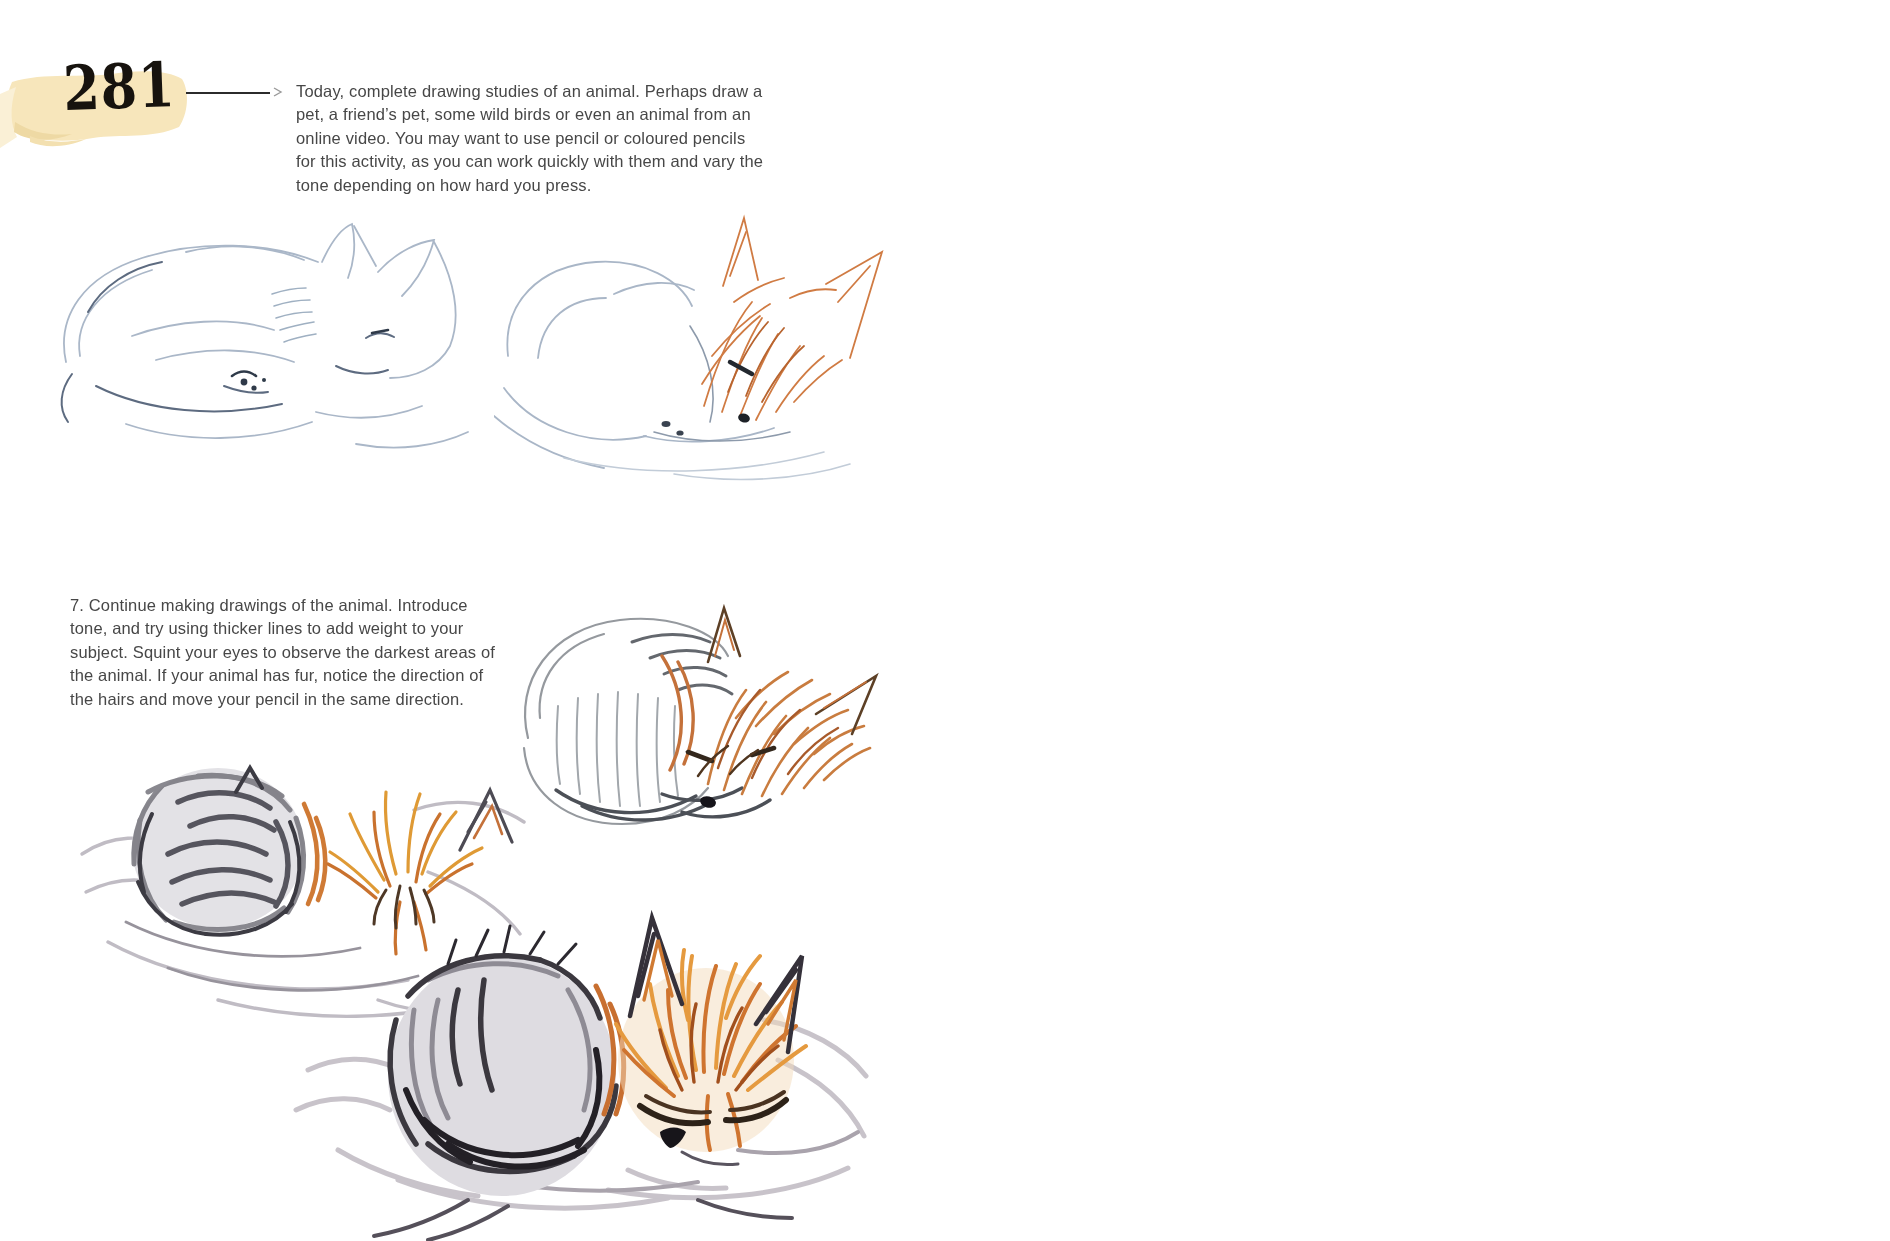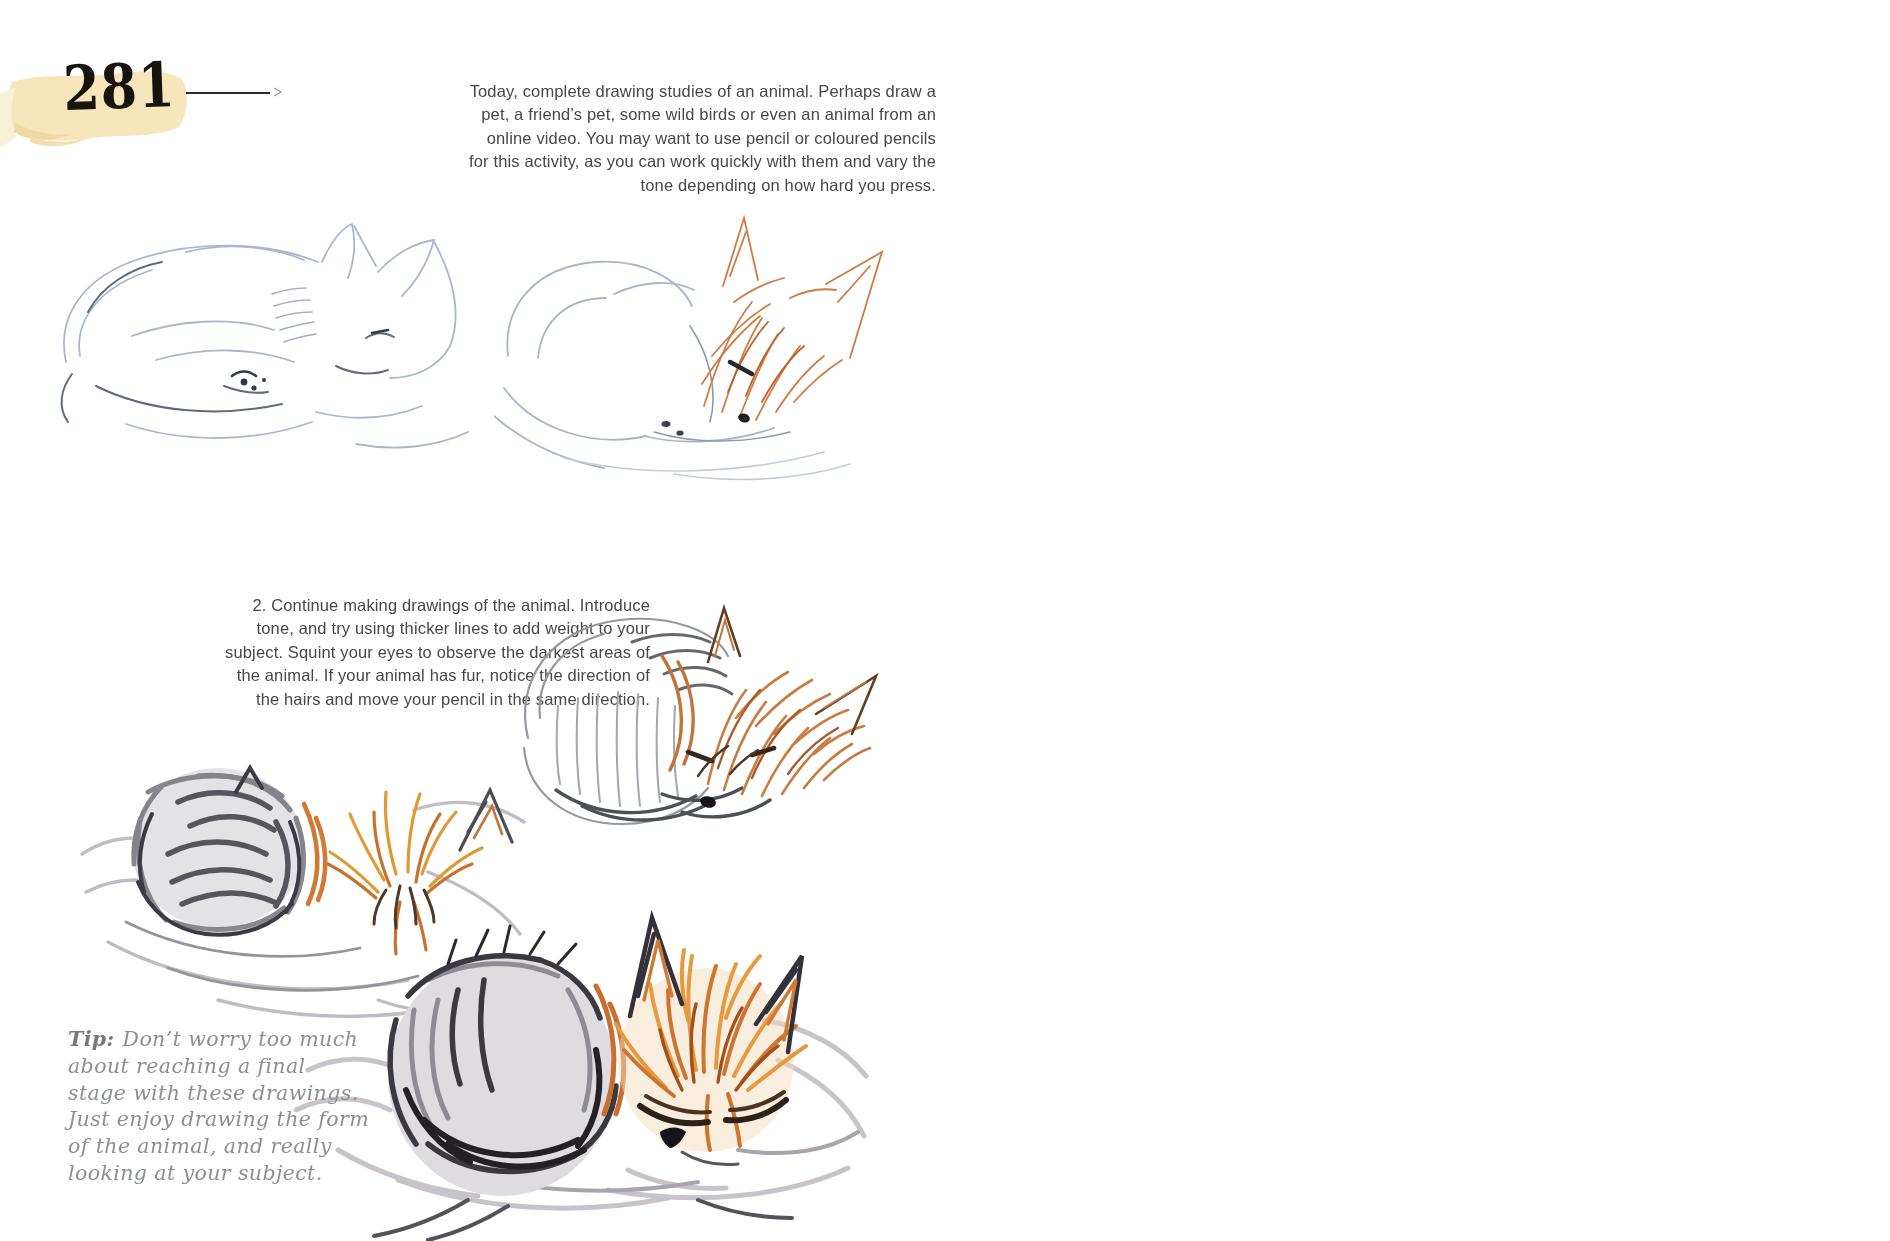--- a/index.html
+++ b/index.html
@@ -30,21 +30,20 @@
   .header-rule-arrow{position:absolute;left:272px;top:86px;}
   
   .para{
     position:absolute;
     color:#474747;
     font-size:16.5px;
     line-height:23.4px;
     letter-spacing:0.15px;
     font-weight:300;
     white-space:pre-line;
-    text-align:right;
   }
   .intro{left:296px;top:80px;width:640px;}
   .step1{left:70px;top:484px;width:660px;}
   .step2{left:70px;top:594px;width:580px;}
   
   .tip{
     position:absolute;left:68px;top:1026px;width:380px;
     font-family:"DejaVu Serif",serif;
     font-style:italic;
     font-size:20.5px;
@@ -174,21 +173,21 @@
           <ellipse cx="250" cy="212" rx="6" ry="4.4" transform="rotate(18 250 212)"></ellipse>
         </g>
       <g fill="#3a4350" stroke="none">
         <ellipse cx="172" cy="218" rx="4.5" ry="3"></ellipse>
         <ellipse cx="186" cy="227" rx="3.6" ry="2.6"></ellipse>
       </g>
     </g>
   </svg>
 
 
-  <div class="para step2">2. Continue making drawings of the animal. Introduce
+  <div class="para step2">7. Continue making drawings of the animal. Introduce
 tone, and try using thicker lines to add weight to your
 subject. Squint your eyes to observe the darkest areas of
 the animal. If your animal has fur, notice the direction of
 the hairs and move your pencil in the same direction.</div>
 
   <svg class="abs" style="left:512px;top:598px;" width="392" height="245" viewBox="0 0 392 245">
     <g fill="none" stroke-linecap="round">
       <g stroke="#95999e" stroke-width="2.2">
         <path d="M16,140 C2,84 38,30 108,22 C160,16 204,34 216,58"></path>
         <path d="M12,150 C16,196 56,226 110,226 C150,226 180,210 196,190"></path>
@@ -433,20 +432,14 @@
         <path d="M478,124 L524,56 L510,152"></path>
         <path d="M488,112 L518,70"></path>
       </g>
       <g stroke="#d07a32" stroke-width="3.4">
         <path d="M366,100 L380,40 L394,96"></path>
         <path d="M490,124 L518,80 L506,140"></path>
       </g>
     </g>
   </svg>
 
-  <div class="tip"><span class="tip-label">Tip:</span><span>Don’t worry too much
-about reaching a final
-stage with these drawings.
-Just enjoy drawing the form
-of the animal, and really
-looking at your subject.</span></div>
 
 </div>
 
 </body></html>

